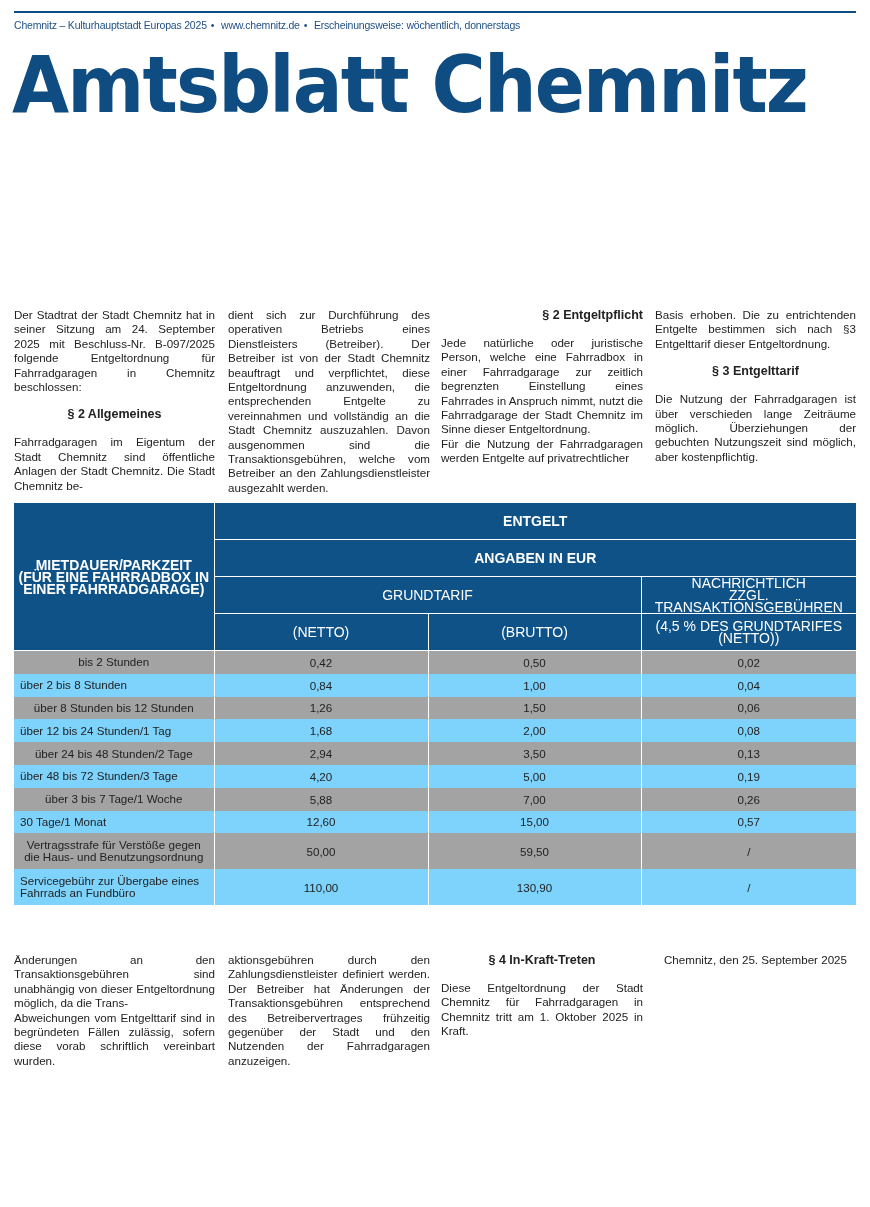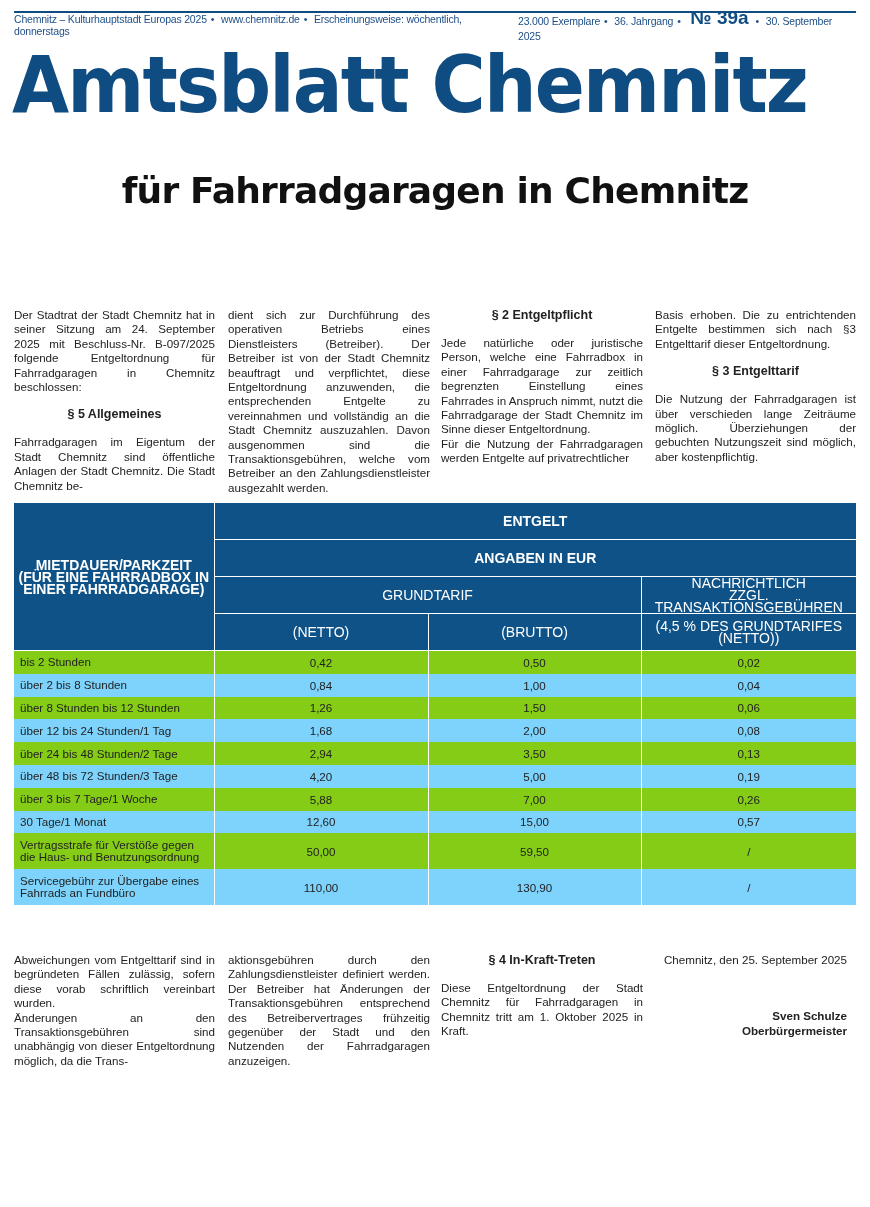--- a/index.html
+++ b/index.html
@@ -46,21 +46,21 @@
     border: 1.5px solid #ffffff; padding: 0 4px; text-align: center; line-height: 12px;
   }
   table.fees th.rowhead { border-left: none; border-top: none; }
   table.fees tr.h th { height: 36px; }
   table.fees th.thin { font-weight: normal; }
   table.fees td {
     border-left: 1.5px solid #fff; border-right: 1.5px solid #fff; padding: 0 6px; text-align: center;
     height: 22.8px; color: #222;
   }
   table.fees td.label { text-align: left; line-height: 12px; }
-  table.fees tr.odd td { background: #84cc16; }
+  table.fees tr.odd td { background: #a3a3a3; text-align: center; }
   table.fees tr.even td { background: #7dd3fc; }
   table.fees tr.tall td { height: 36px; }
   table.fees td:first-child { border-left: none; }
   table.fees td:last-child, table.fees th:last-child { border-right: none; }
 
   .b1 { left: 14px; top: 953px; width: 201px; }
   .b2 { left: 228px; top: 953px; width: 202px; }
   .b3 { left: 441px; top: 953px; width: 202px; }
   .b4 { left: 646px; top: 953px; width: 201px; text-align: right; }
   .sign { font-weight: bold; margin-top: 42px !important; line-height: 14.5px; }
@@ -68,43 +68,36 @@
 </head>
 <body>
 
 <div class="topline"></div>
 <div class="meta">
   <div>
     <span>Chemnitz – Kulturhauptstadt Europas 2025</span><span class="dot">•</span>
     <span>www.chemnitz.de</span><span class="dot">•</span>
     <span>Erscheinungsweise: wöchentlich, donnerstags</span>
   </div>
-  <div>
-    <span>23.000 Exemplare</span><span class="dot">•</span>
-    <span>36. Jahrgang</span><span class="dot">•</span>
-    <span class="issue">№ 39a</span><span class="dot">•</span>
-    <span>30. September 2025</span>
-  </div>
 </div>
 <div class="masthead">Amtsblatt Chemnitz</div>
 
 <div class="title">
-  <div>für Fahrradgaragen in Chemnitz</div>
 </div>
 
 <div class="col c1">
   <p>Der Stadtrat der Stadt Chemnitz hat in seiner Sitzung am 24. September 2025 mit Beschluss-Nr. B-097/2025 folgende Entgeltordnung für Fahrradgaragen in Chemnitz beschlossen:</p>
-  <h3 style="margin:13px 0 14px;">§ 5 Allgemeines</h3>
+  <h3 style="margin:13px 0 14px;">§ 2 Allgemeines</h3>
   <p>Fahrradgaragen im Eigentum der Stadt Chemnitz sind öffentliche Anlagen der Stadt Chemnitz. Die Stadt Chemnitz be-</p>
 </div>
 <div class="col c2">
   <p>dient sich zur Durchführung des operativen Betriebs eines Dienstleisters (Betreiber). Der Betreiber ist von der Stadt Chemnitz beauftragt und verpflichtet, diese Entgeltordnung anzuwenden, die entsprechenden Entgelte zu vereinnahmen und vollständig an die Stadt Chemnitz auszuzahlen. Davon ausgenommen sind die Transaktionsgebühren, welche vom Betreiber an den Zahlungsdienstleister ausgezahlt werden.</p>
 </div>
 <div class="col c3">
-  <h3 style="margin:0 0 14px;">§ 2 Entgeltpflicht</h3>
+  <h3 style="margin:0 0 14px;text-align:right;">§ 2 Entgeltpflicht</h3>
   <p>Jede natürliche oder juristische Person, welche eine Fahrradbox in einer Fahrradgarage zur zeitlich begrenzten Einstellung eines Fahrrades in Anspruch nimmt, nutzt die Fahrradgarage der Stadt Chemnitz im Sinne dieser Entgeltordnung.</p>
   <p>Für die Nutzung der Fahrradgaragen werden Entgelte auf privatrechtlicher</p>
 </div>
 <div class="col c4">
   <p>Basis erhoben. Die zu entrichtenden Entgelte bestimmen sich nach §3 Entgelttarif dieser Entgeltordnung.</p>
   <h3 style="margin:13px 0 14px;">§ 3 Entgelttarif</h3>
   <p>Die Nutzung der Fahrradgaragen ist über verschieden lange Zeiträume möglich. Überziehungen der gebuchten Nutzungszeit sind möglich, aber kostenpflichtig.</p>
 </div>
 
 <table class="fees">
@@ -191,29 +184,25 @@
   <tr class="even tall">
     <td class="label">Servicegebühr zur Übergabe eines Fahrrads an Fundbüro</td>
     <td>110,00</td>
     <td>130,90</td>
     <td>/</td>
   </tr>
 </tbody>
   </table>
 
 <div class="col b1">
+  <p>Änderungen an den Transaktionsgebühren sind unabhängig von dieser Entgeltordnung möglich, da die Trans-</p>
   <p>Abweichungen vom Entgelttarif sind in begründeten Fällen zulässig, sofern diese vorab schriftlich vereinbart wurden.</p>
-  <p>Änderungen an den Transaktionsgebühren sind unabhängig von dieser Entgeltordnung möglich, da die Trans-</p>
 </div>
 <div class="col b2">
   <p>aktionsgebühren durch den Zahlungsdienstleister definiert werden. Der Betreiber hat Änderungen der Transaktionsgebühren entsprechend des Betreibervertrages frühzeitig gegenüber der Stadt und den Nutzenden der Fahrradgaragen anzuzeigen.</p>
 </div>
 <div class="col b3">
   <h3 style="margin:0 0 14px;">§ 4 In-Kraft-Treten</h3>
   <p>Diese Entgeltordnung der Stadt Chemnitz für Fahrradgaragen in Chemnitz tritt am 1. Oktober 2025 in Kraft.</p>
 </div>
 <div class="col b4">
   <p>Chemnitz, den 25. September 2025</p>
-  <p class="sign">
-    <span>Sven Schulze</span><br>
-    <span>Oberbürgermeister</span>
-  </p>
 </div>
 
 </body></html>

